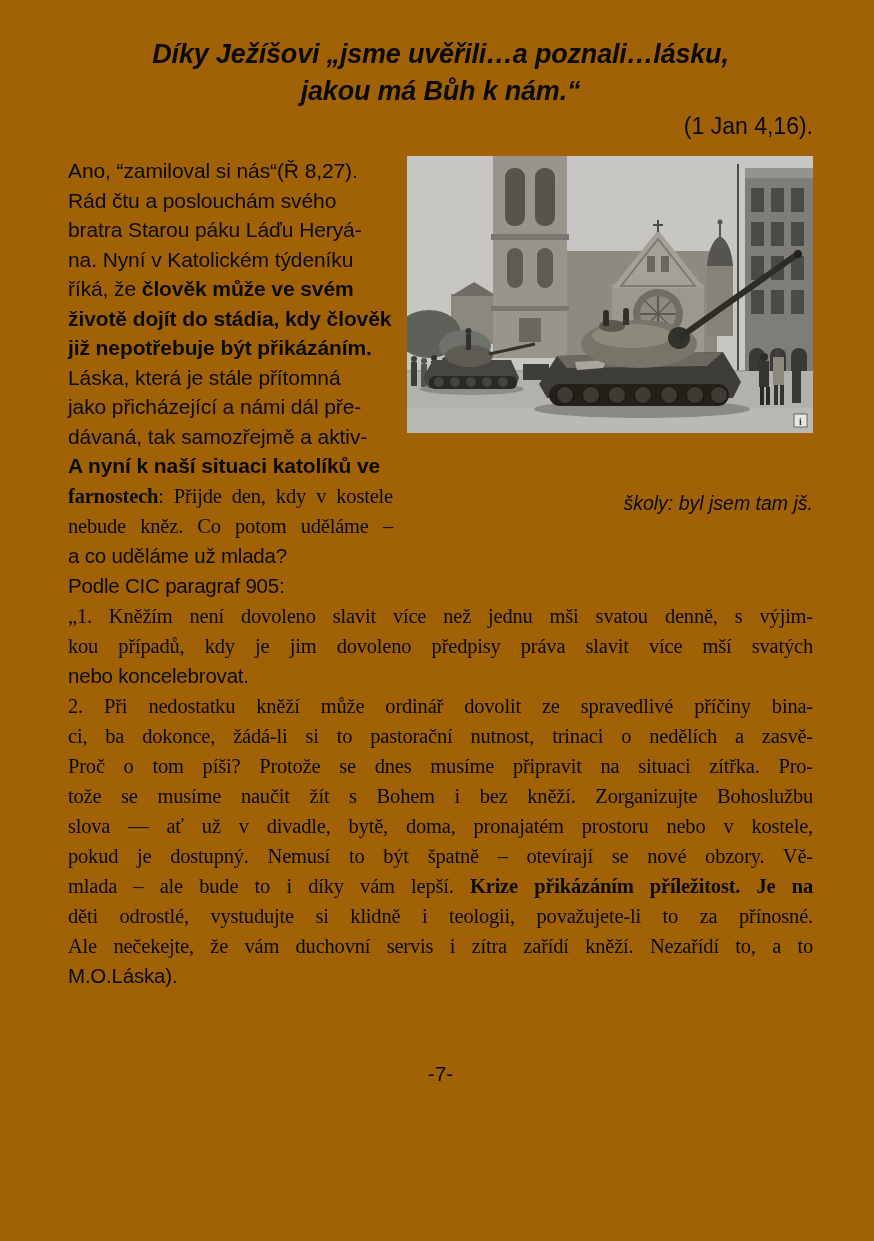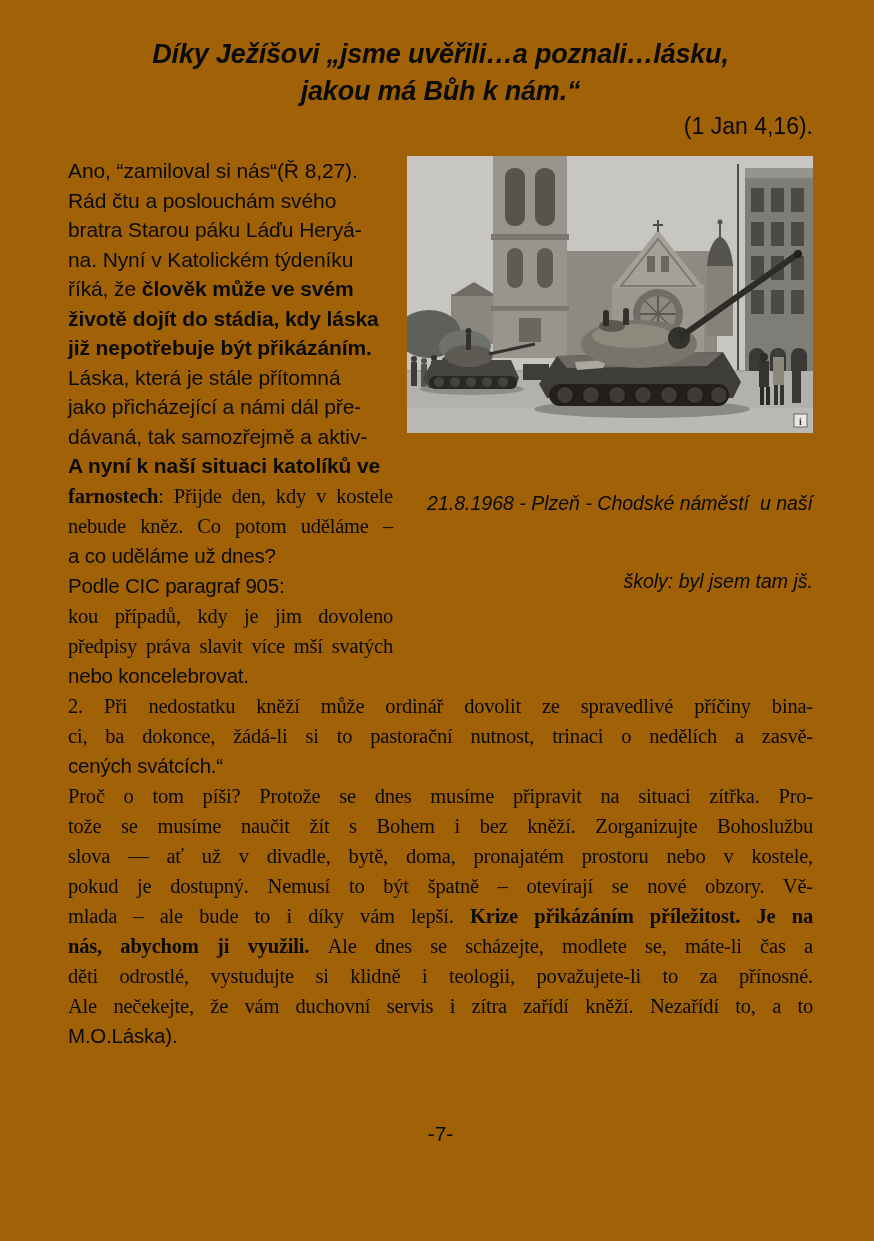--- a/index.html
+++ b/index.html
@@ -195,51 +195,49 @@
         <rect x="367" y="229" width="4" height="20" fill="#35332e"></rect>
         <rect x="373" y="229" width="4" height="20" fill="#35332e"></rect>
         <rect x="385" y="205" width="9" height="42" fill="#3a3833"></rect>
 
         <g>
           <rect x="387" y="258" width="13" height="13" fill="#e8e7e3" stroke="#6b6965"></rect>
           <text x="393.5" y="268.5" font-size="10" font-family="Liberation Serif, serif" font-weight="bold" fill="#3a3833" text-anchor="middle">i</text>
         </g>
       </svg>
       <figcaption class="caption">
-        <div>21.8.1968 - Plzeň - Chodské náměstí  u naší</div>
         <div>školy: byl jsem tam jš.</div>
       </figcaption>
     </figure>
 
     <div class="ln lc"><span>Ano, “zamiloval si nás“(Ř 8,27).</span><span class="b"></span><span></span></div>
     <div class="ln lc"><span>Rád čtu a poslouchám svého</span><span class="b"></span><span></span></div>
     <div class="ln lc"><span>bratra Starou páku Láďu Heryá-</span><span class="b"></span><span></span></div>
     <div class="ln lc"><span>na. Nyní v Katolickém týdeníku</span><span class="b"></span><span></span></div>
     <div class="ln lc"><span>říká, že </span><span class="b">člověk může ve svém</span><span></span></div>
-    <div class="ln lc"><span></span><span class="b">životě dojít do stádia, kdy láska</span><span></span></div>
+    <div class="ln lc"><span></span><span class="b">životě dojít do stádia, kdy člověk</span><span></span></div>
     <div class="ln lc"><span></span><span class="b">již nepotřebuje být přikázáním.</span><span></span></div>
     <div class="ln lc"><span>Láska, která je stále přítomná</span><span class="b"></span><span></span></div>
     <div class="ln lc"><span>jako přicházející a námi dál pře-</span><span class="b"></span><span></span></div>
     <div class="ln lc"><span>dávaná, tak samozřejmě a aktiv-</span><span class="b"></span><span></span></div>
     <div class="ln lc"><span></span><span class="b">A nyní k naší situaci katolíků ve</span><span></span></div>
 
     <div class="ln bj"><span></span><span class="b">farnostech</span><span>: Přijde den, kdy v kostele nebude kněz. Co potom uděláme –</span></div>
-    <div class="ln"><span>a co uděláme už dnes?</span><span class="b"></span><span></span></div>
+    <div class="ln"><span>a co uděláme už mlada?</span><span class="b"></span><span></span></div>
     <div class="ln"><span>Podle CIC paragraf 905:</span><span class="b"></span><span></span></div>
+    <div class="ln bj"><span>„1. Kněžím není dovoleno slavit více než jednu mši svatou denně, s výjim-</span><span class="b"></span><span></span></div>
     <div class="ln bj"><span>kou případů, kdy je jim dovoleno předpisy práva slavit více mší svatých</span><span class="b"></span><span></span></div>
     <div class="ln"><span>nebo koncelebrovat.</span><span class="b"></span><span></span></div>
     <div class="ln bj"><span>2. Při nedostatku kněží může ordinář dovolit ze spravedlivé příčiny bina-</span><span class="b"></span><span></span></div>
     <div class="ln bj"><span>ci, ba dokonce, žádá-li si to pastorační nutnost, trinaci o nedělích a zasvě-</span><span class="b"></span><span></span></div>
-    <div class="ln"><span>cených svátcích.“</span><span class="b"></span><span></span></div>
     <div class="ln bj"><span>Proč o tom píši? Protože se dnes musíme připravit na situaci zítřka. Pro-</span><span class="b"></span><span></span></div>
     <div class="ln bj"><span>tože se musíme naučit žít s Bohem i bez kněží. Zorganizujte Bohoslužbu</span><span class="b"></span><span></span></div>
     <div class="ln bj"><span>slova — ať už v divadle, bytě, doma, pronajatém prostoru nebo v kostele,</span><span class="b"></span><span></span></div>
     <div class="ln bj"><span>pokud je dostupný. Nemusí to být špatně – otevírají se nové obzory. Vě-</span><span class="b"></span><span></span></div>
     <div class="ln bj"><span>mlada – ale bude to i díky vám lepší. </span><span class="b">Krize přikázáním příležitost. Je na</span><span></span></div>
-    <div class="ln bj"><span></span><span class="b">nás, abychom ji využili. </span><span>Ale dnes se scházejte, modlete se, máte-li čas a</span></div>
     <div class="ln bj"><span>děti odrostlé, vystudujte si klidně i teologii, považujete-li to za přínosné.</span><span class="b"></span><span></span></div>
     <div class="ln bj"><span>Ale nečekejte, že vám duchovní servis i zítra zařídí kněží. Nezařídí to, a to</span><span class="b"></span><span></span></div>
     <div class="ln"><span>M.O.Láska).</span><span class="b"></span><span></span></div>
 
   </div>
 
   <div class="page-number">-7-</div>
 
 </div>
 

